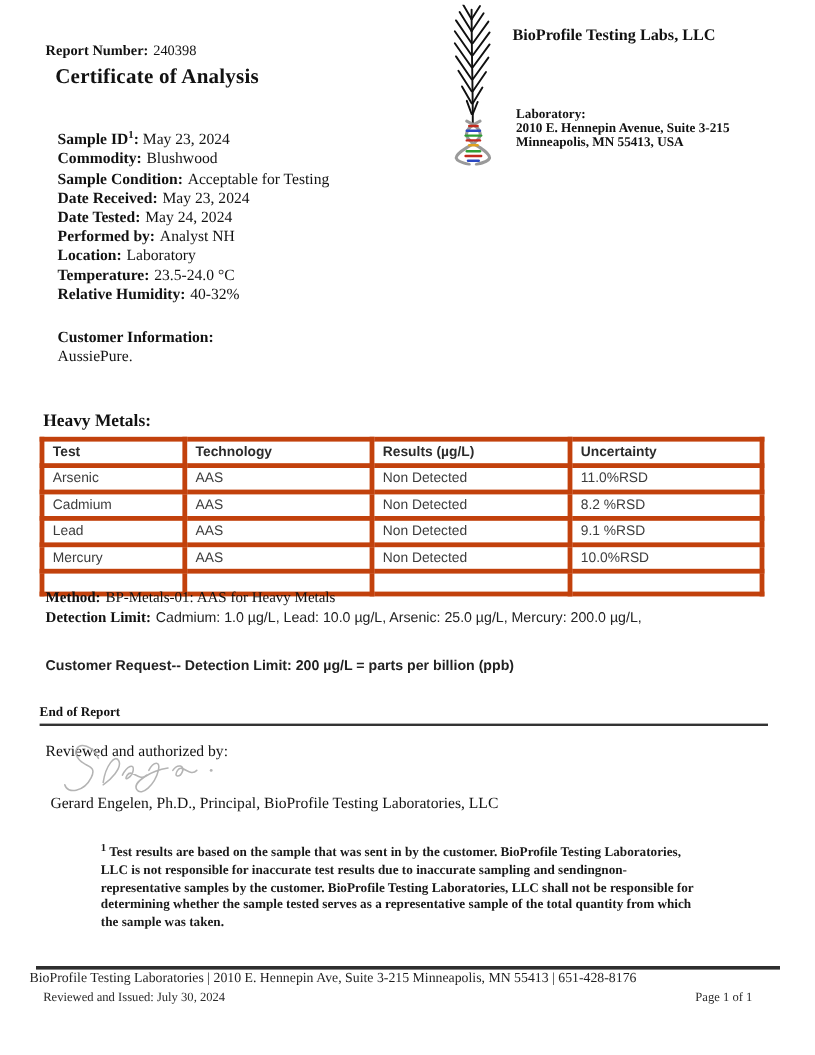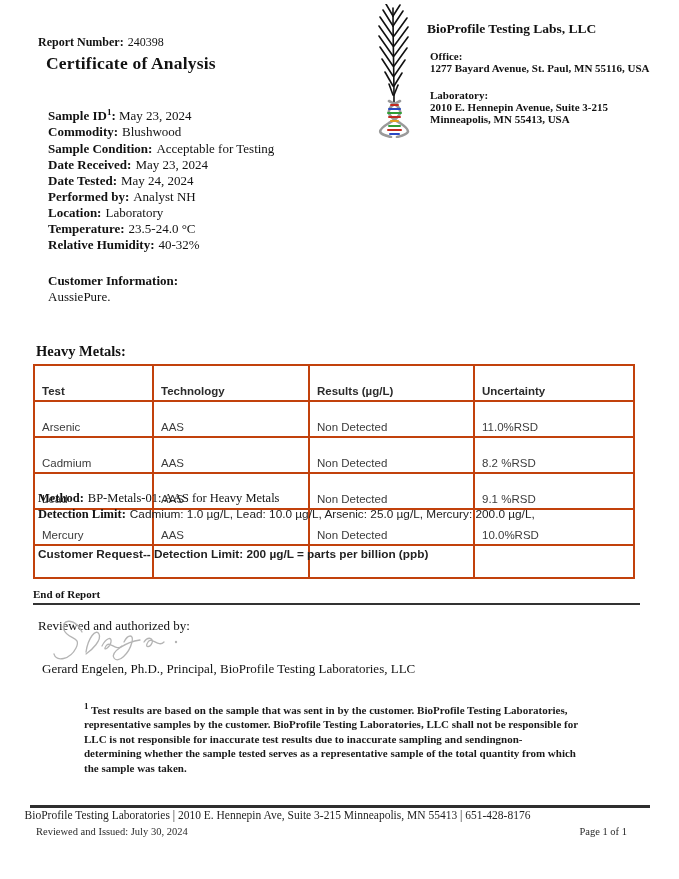--- a/index.html
+++ b/index.html
@@ -22,23 +22,23 @@
   .lab-block { left:430px; top:90px; font-size:11px; font-weight:bold; line-height:11.8px; }
 
   .sample-block { left:48px; top:104px; font-size:13px; line-height:16.1px; width:330px; }
   sup { font-size:9px; }
 
   .customer-block { left:48px; top:273px; font-size:13px; line-height:15.6px; }
 
   .hm-heading { left:36px; top:343px; font-size:14.5px; font-weight:bold; }
   .hm-table { left:33px; top:364px; border-collapse:collapse; table-layout:fixed; }
   .hm-table td, .hm-table th {
-    border:2px solid #c2410c; font-family:"Liberation Sans", sans-serif;
+    border:4px solid #c2410c; font-family:"Liberation Sans", sans-serif;
     font-size:11.5px; color:#3c3c3c; text-align:left; vertical-align:middle;
-    padding:16px 0 0 7px; font-weight:normal; height:18px;
+    padding:0 0 0 7px; font-weight:normal; height:18px;
   }
   .hm-table th { font-weight:bold; color:#2b2b2b; }
   .hm-table tr.empty-row td { height:15px; }
 
   .method-block { left:38px; top:490px; font-size:12.5px; line-height:16.3px; }
   .method-block .sansval { font-size:11.8px; color:#222; }
   .customer-request { left:38px; top:547px; font-size:11.8px; font-weight:bold; font-family:"Liberation Sans", sans-serif; color:#222; }
 
   .end-of-report { left:33px; top:588px; font-size:11px; font-weight:bold; }
   .eor-line { left:33px; top:603px; width:607px; height:2px; background:#333333; }
@@ -100,24 +100,20 @@
         <line x1="23" y1="113" x2="34" y2="113" stroke="#c22a1f"></line>
         <line x1="25" y1="117" x2="32" y2="117" stroke="#e0a020"></line>
         <line x1="23" y1="122" x2="34" y2="122" stroke="#2f9e34"></line>
         <line x1="22" y1="126" x2="35" y2="126" stroke="#c22a1f"></line>
         <line x1="24" y1="130" x2="33" y2="130" stroke="#2a48c2"></line>
       </g>
     </svg>
   </div>
 
   <div class="abs company-name">BioProfile Testing Labs, LLC</div>
-  <div class="abs office-block">
-    <div>Office:</div>
-    <div>1277 Bayard Avenue, St. Paul, MN 55116, USA</div>
-  </div>
   <div class="abs lab-block">
     <div>Laboratory:</div>
     <div>2010 E. Hennepin Avenue, Suite 3-215</div>
     <div>Minneapolis, MN 55413, USA</div>
   </div>
 
   <div class="abs sample-block">
     <div>
       <span class="b"><span>Sample ID</span><sup>1</sup><span>:</span></span>
       <span>May 23, 2024</span>
@@ -204,22 +200,22 @@
         <path d="M74,30 C78,22 84,22 82,30 C79,42 68,52 64,46 C60,40 76,30 90,28"></path>
         <path d="M94,30 C98,24 104,26 102,31 C100,36 94,36 98,30 C102,24 108,36 114,30"></path>
       </g>
       <circle cx="126" cy="30" r="1.2" fill="#b4b4b4"></circle>
     </svg>
   </div>
   <div class="abs signer-line">Gerard Engelen, Ph.D., Principal, BioProfile Testing Laboratories, LLC</div>
 
   <div class="abs footnote">
     <span class="fn-line"><sup>1</sup><span> Test results are based on the sample that was sent in by the customer. BioProfile Testing Laboratories,</span></span>
+    <span class="fn-line">LLC is not responsible for inaccurate test results due to inaccurate sampling and sendingnon-</span>
     <span class="fn-line">representative samples by the customer. BioProfile Testing Laboratories, LLC shall not be responsible for</span>
-    <span class="fn-line">LLC is not responsible for inaccurate test results due to inaccurate sampling and sendingnon-</span>
     <span class="fn-line">determining whether the sample tested serves as a representative sample of the total quantity from which</span>
     <span class="fn-line">the sample was taken.</span>
   </div>
 
   <div class="abs footer-line"></div>
   <div class="abs footer-center">BioProfile Testing Laboratories | 2010 E. Hennepin Ave, Suite 3-215 Minneapolis, MN 55413 | 651-428-8176</div>
   <div class="abs footer-left">Reviewed and Issued: July 30, 2024</div>
   <div class="abs footer-right">Page 1 of 1</div>
 
 </div>

